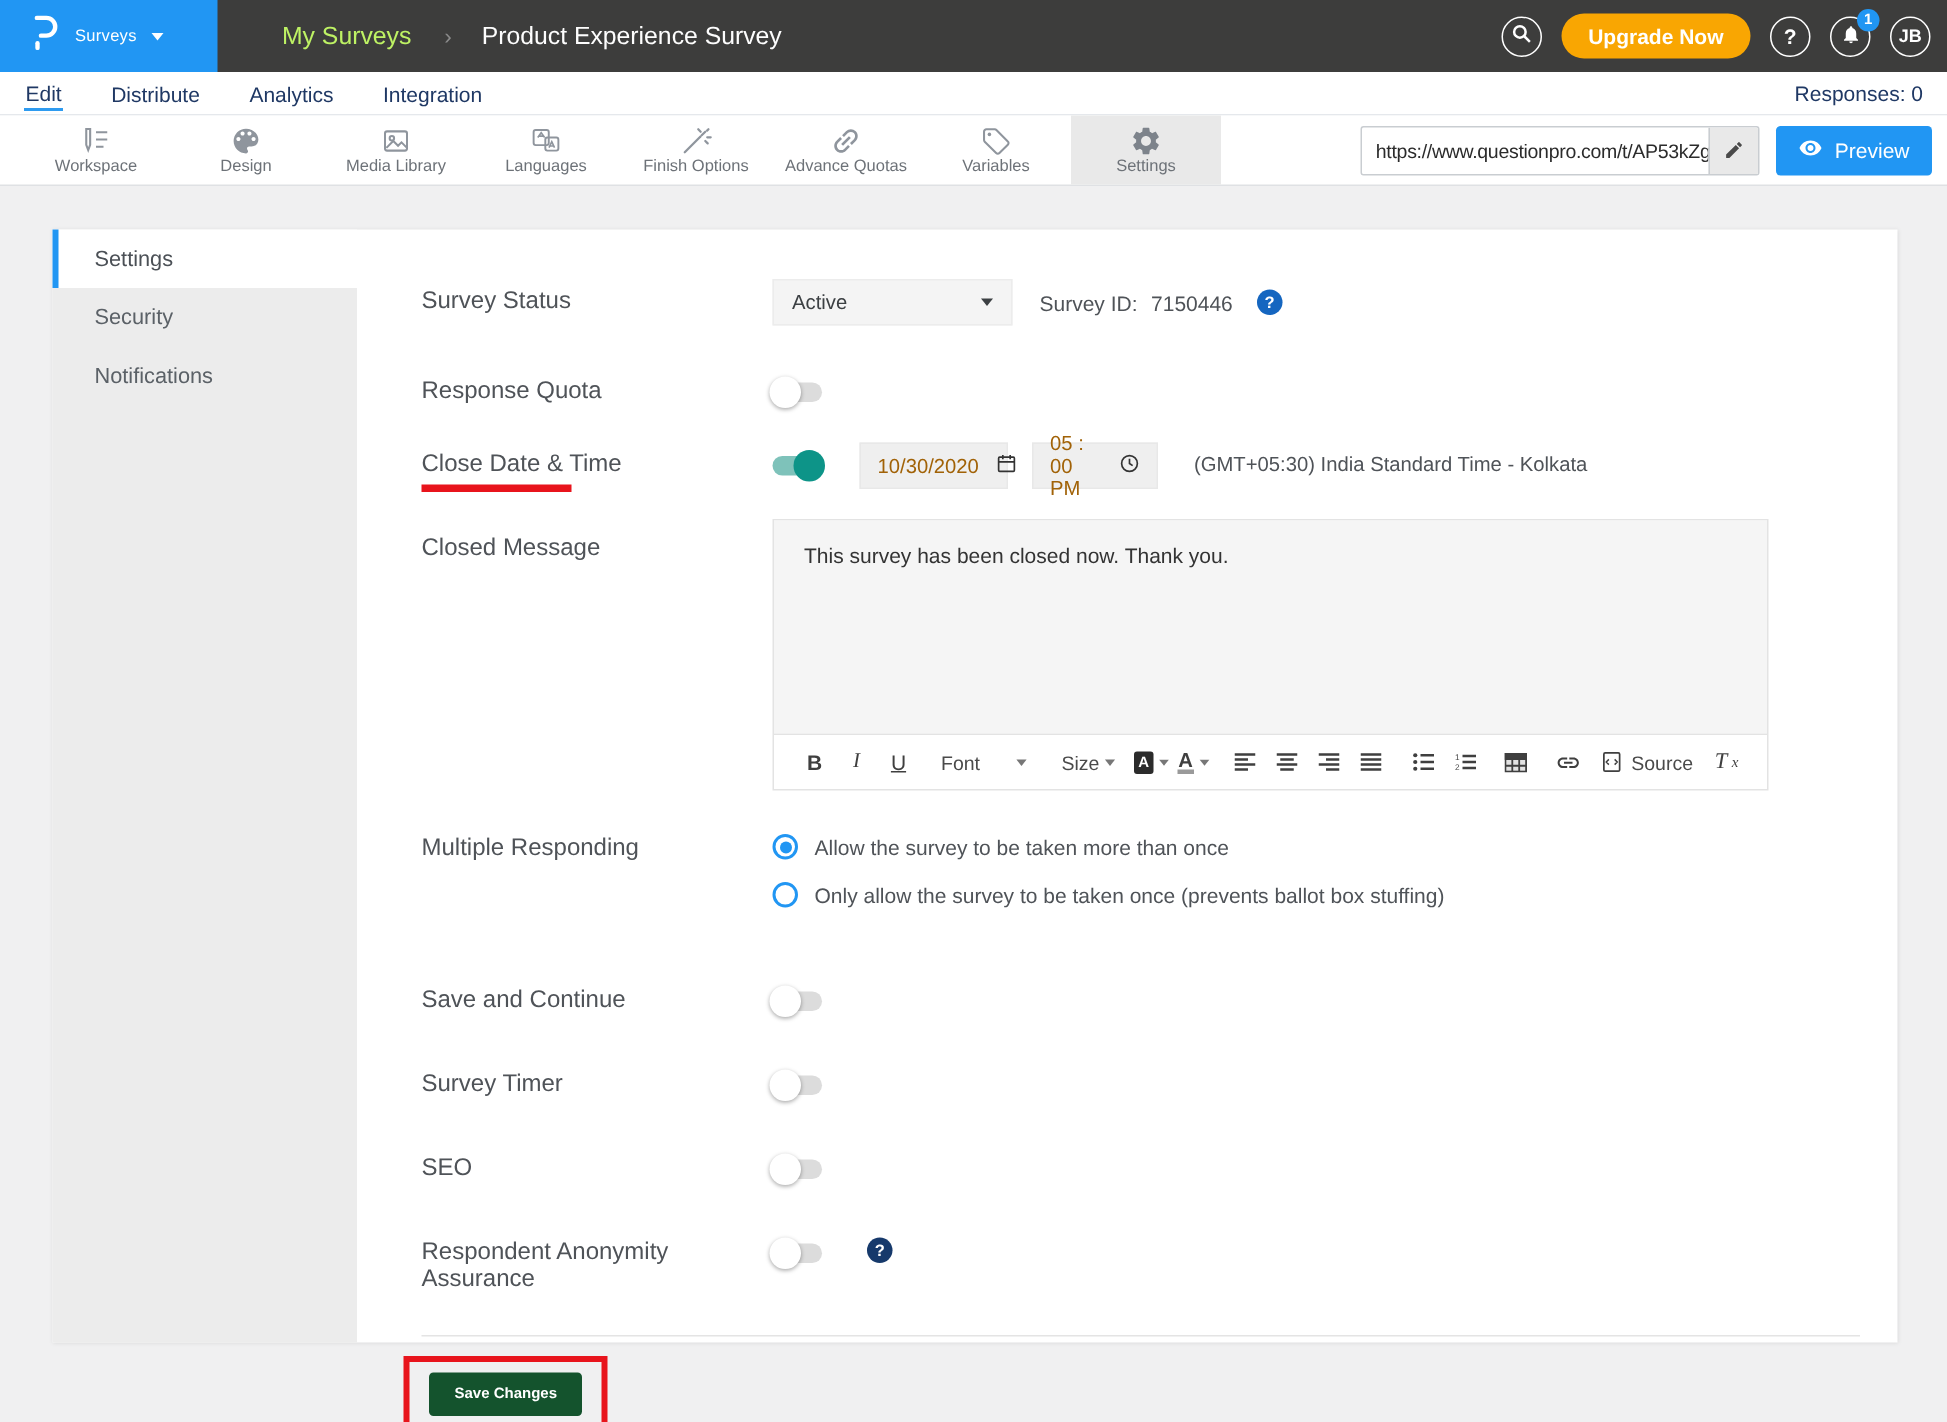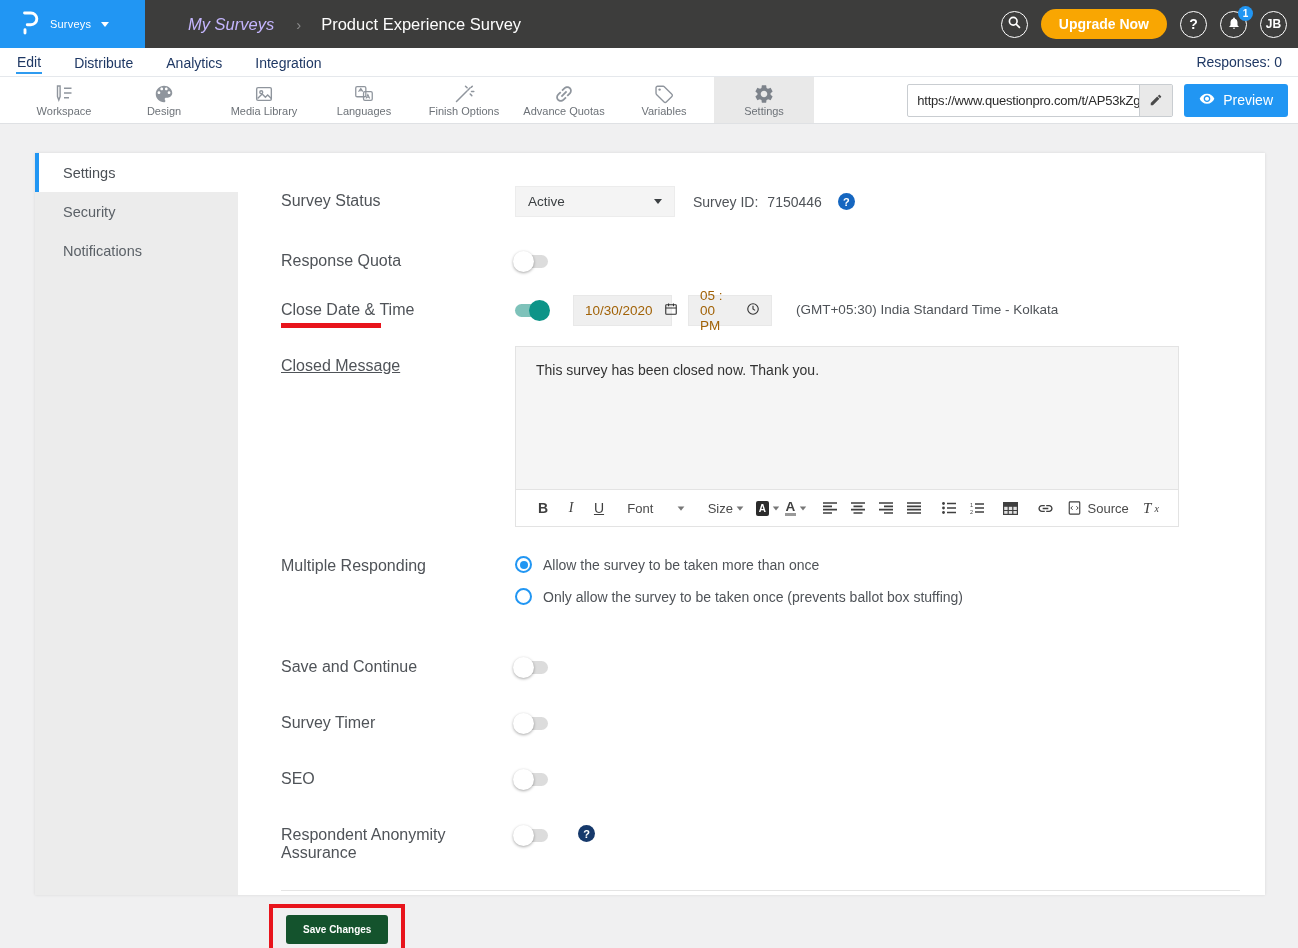--- a/index.html
+++ b/index.html
@@ -7,21 +7,21 @@
     font-family:"Liberation Sans", sans-serif; }
 
   
   .topbar { height:48px; background:#3d3d3c; display:flex; align-items:stretch; }
   .logo-block { width:145px; background:#2196f3; display:flex; align-items:center;
     padding-left:20px; gap:10px; color:#fff; cursor:pointer; }
   .logo-title { font-size:11px; letter-spacing:.2px; }
   .caret-down { width:0; height:0; border-left:4.5px solid transparent;
     border-right:4.5px solid transparent; border-top:5.5px solid currentColor; }
   .breadcrumb { display:flex; align-items:center; margin-left:43px; font-size:16.5px; }
-  .crumb-parent { color:#c4b5fd; cursor:pointer;font-style:italic; }
+  .crumb-parent { color:#bef264; cursor:pointer; }
   .crumb-sep { color:#8b8b8b; margin:0 20px 0 22px; font-size:15px; }
   .crumb-current { color:#fdfdfd; }
   .topbar-right { margin-left:auto; display:flex; align-items:center; gap:13px; padding-right:11px; }
   .circle-btn { width:27px; height:27px; border:1.5px solid #fff; border-radius:50%;
     display:flex; align-items:center; justify-content:center; color:#fff; cursor:pointer;
     font-size:14px; font-weight:bold; position:relative; flex-shrink:0; }
   .upgrade-btn { background:#f9a602; color:#fff; font-weight:bold; font-size:14px;
     border:none; border-radius:16px; padding:7px 18px; cursor:pointer; }
   .badge { position:absolute; top:-6px; right:-7px; background:#2196f3; color:#fff;
     min-width:15px; height:15px; border-radius:8px; font-size:10px; font-weight:bold;
@@ -334,21 +334,21 @@
             <svg width="14" height="14" viewBox="0 0 20 20" fill="none" stroke="#333" stroke-width="1.6">
               <circle cx="10" cy="10" r="7.5"></circle>
                 <path d="M10 5.5V10l3 2"></path>
             </svg>
           </span>
         </div>
         <div class="tz-text">(GMT+05:30) India Standard Time - Kolkata</div>
       </div>
 
       <div class="form-row mt18">
-        <div class="row-label" style="padding-top:11px;text-decoration:underline;">Closed Message</div>
+        <div class="row-label" style="padding-top:11px;">Closed Message</div>
         <div class="editor">
           <div class="editor-content">This survey has been closed now. Thank you.</div>
           <div class="editor-toolbar">
             <span class="ed-btn ed-bold">B</span>
             <span class="ed-btn ed-italic">I</span>
             <span class="ed-btn ed-underline">U</span>
             <span class="ed-gap"></span>
             <span class="ed-btn ed-drop">
               <span>Font</span>
               <span class="caret-down"></span>

